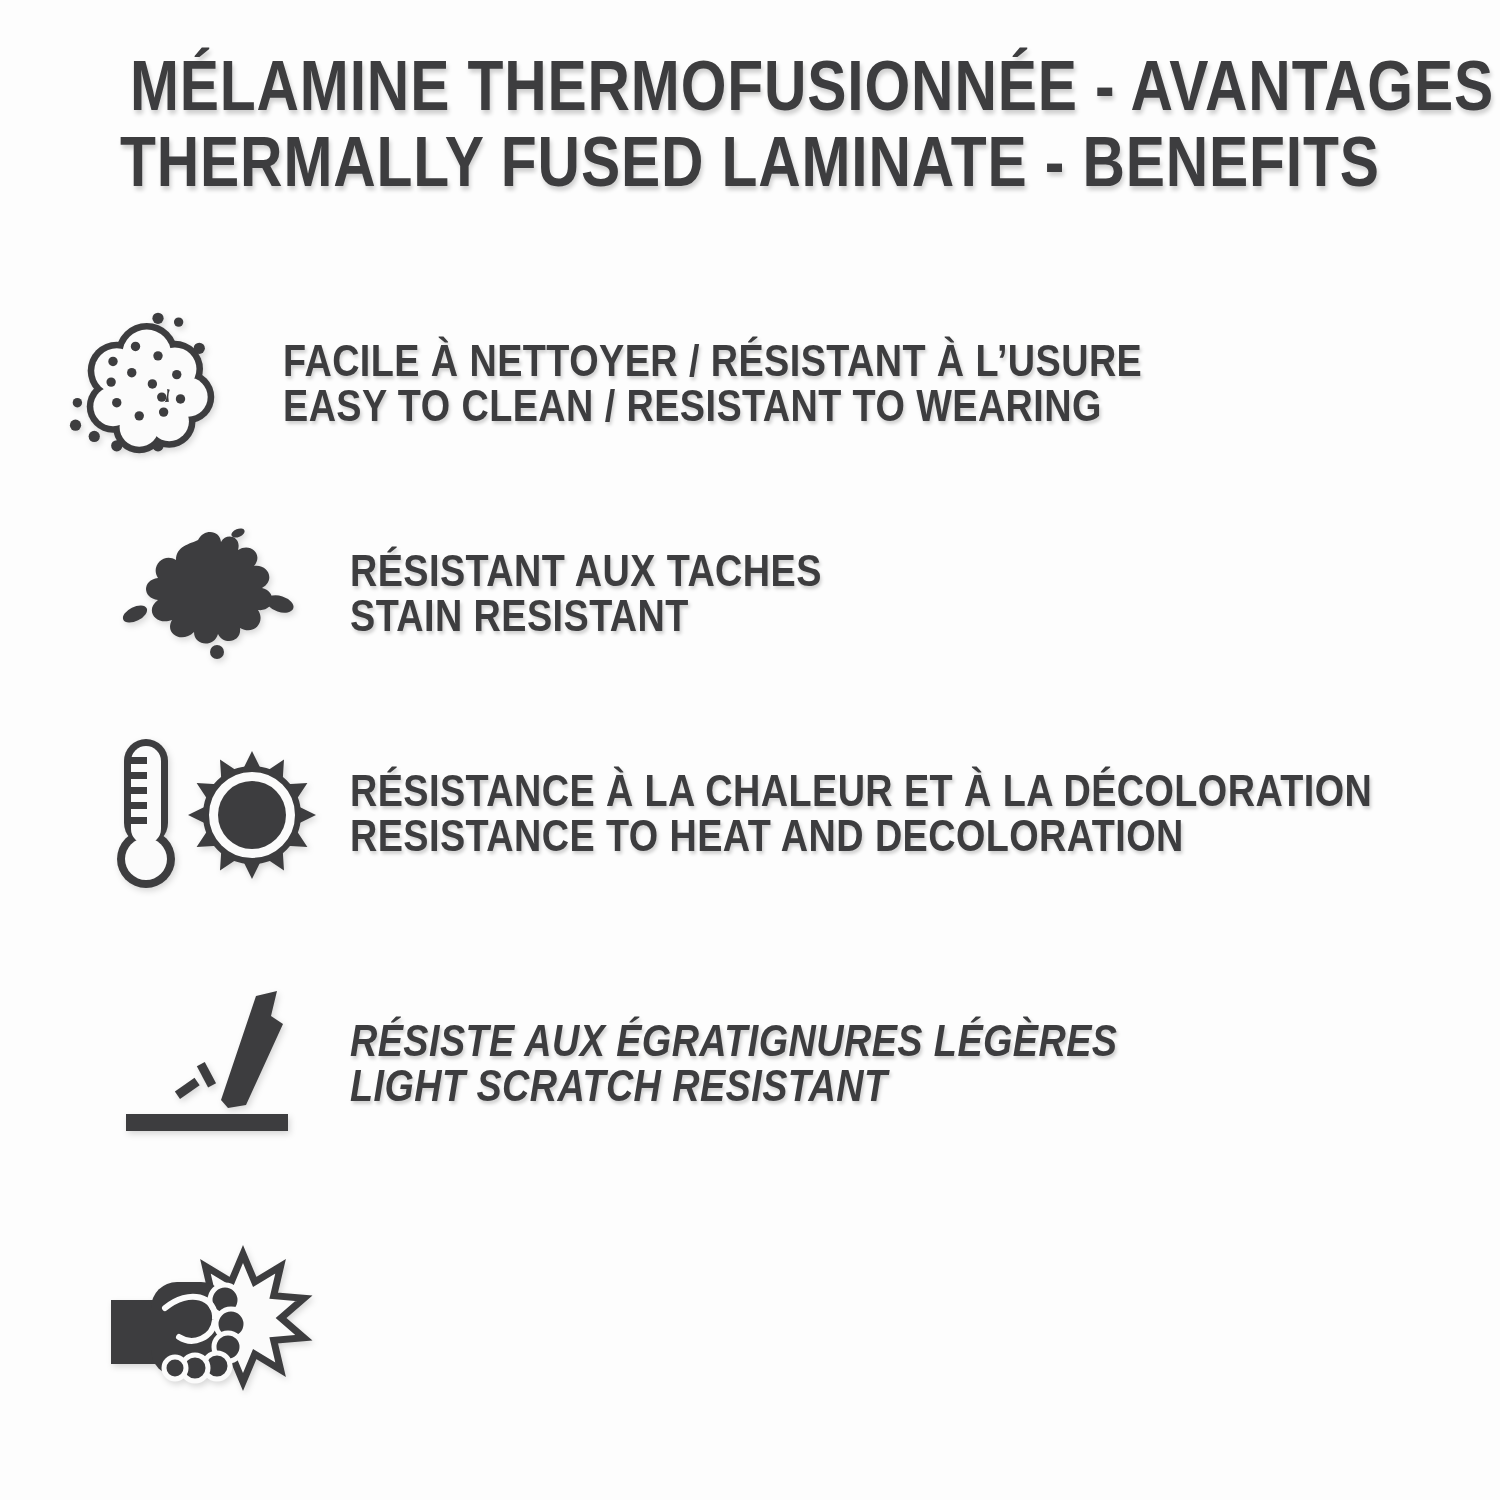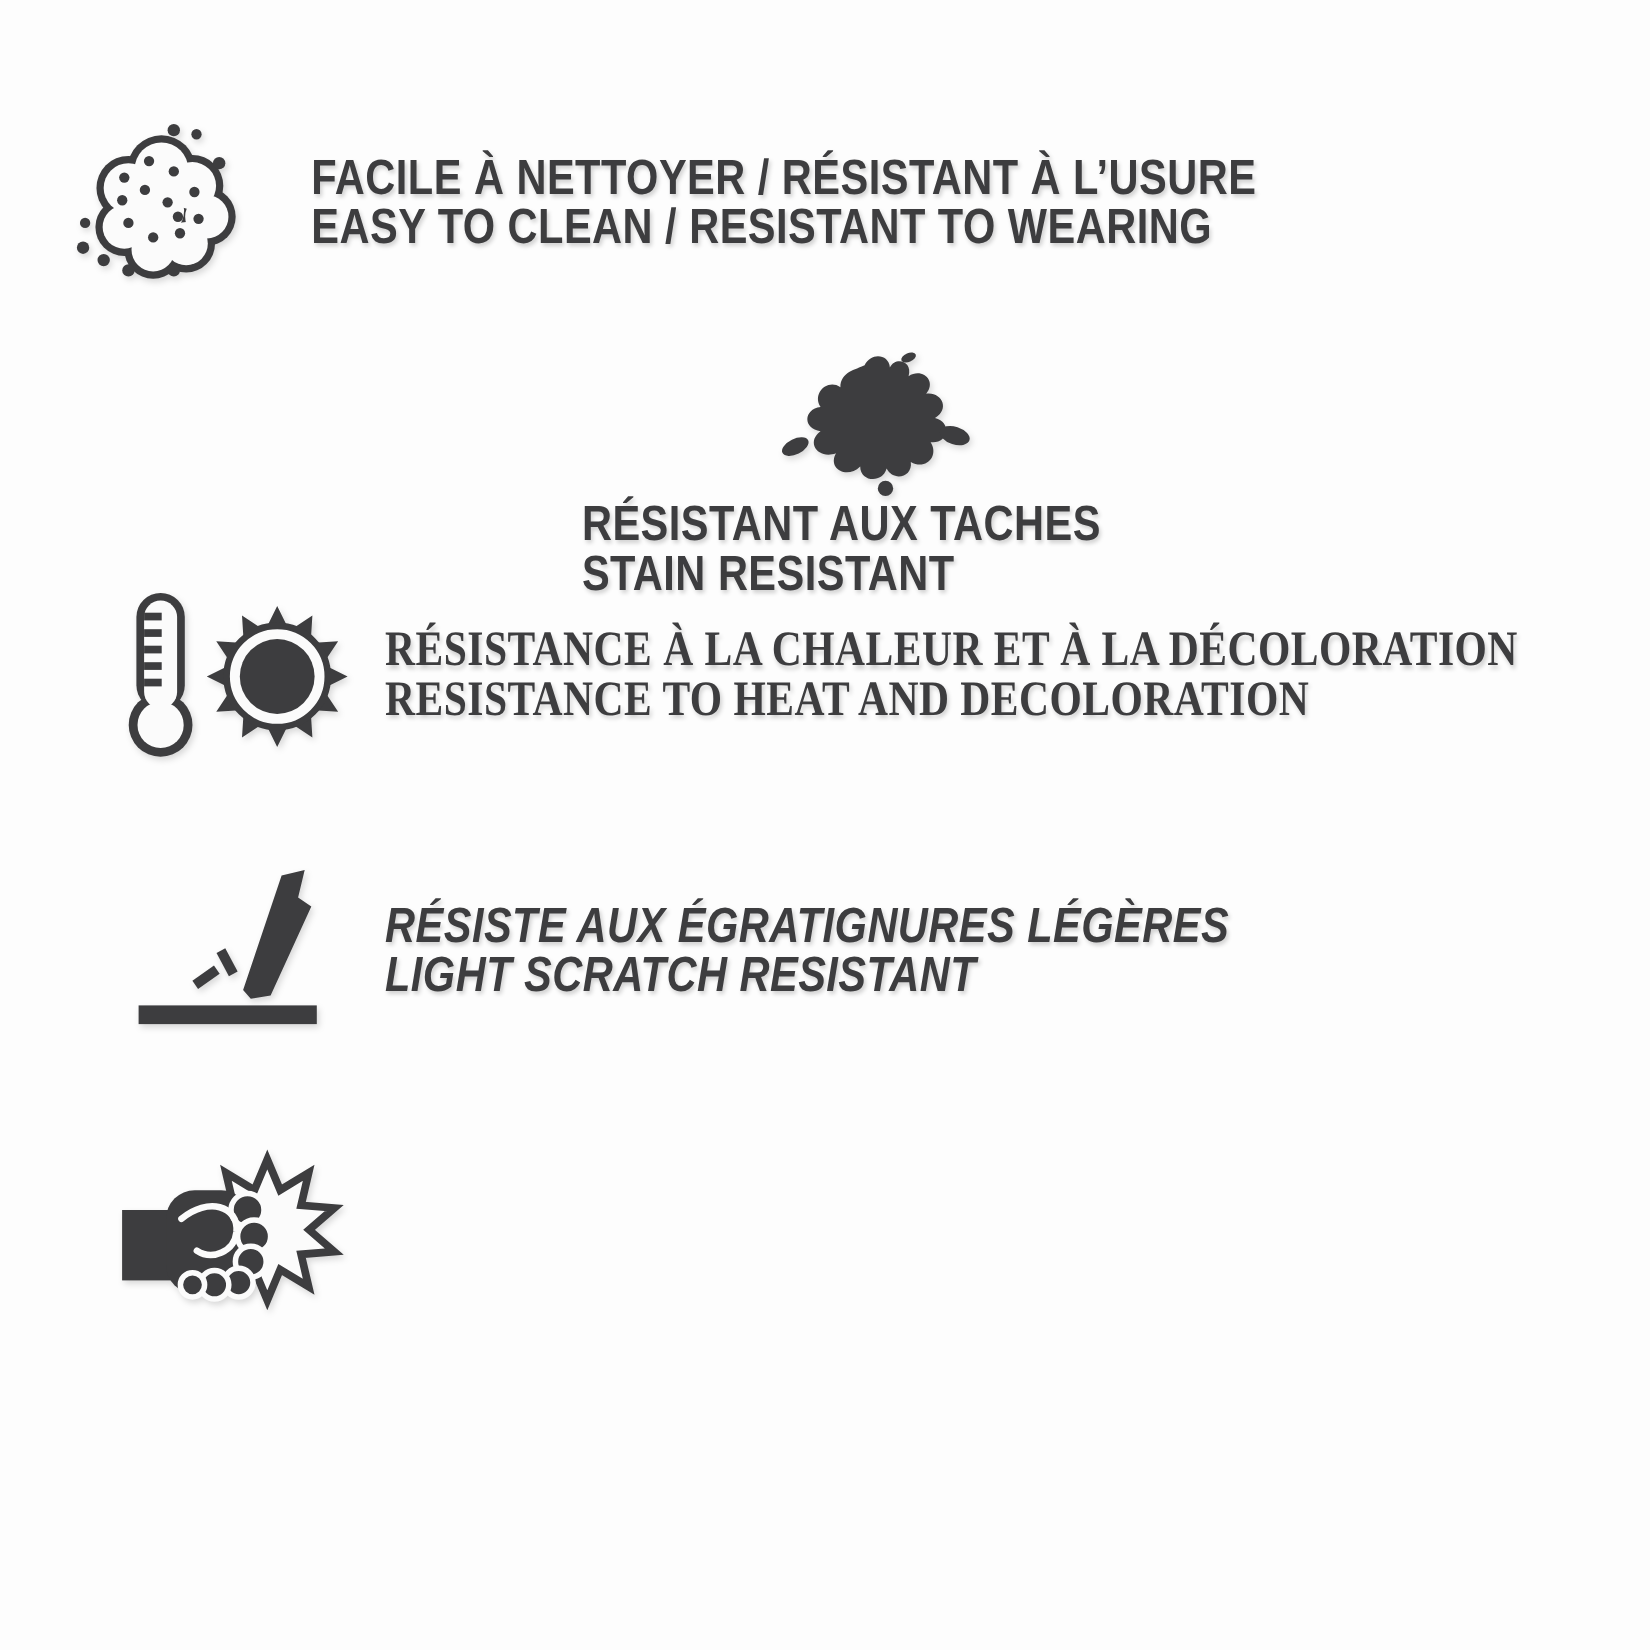--- a/index.html
+++ b/index.html
@@ -23,22 +23,22 @@
   }
   .title .cond{display:inline-block;transform:scaleX(0.84);transform-origin:50% 50%;white-space:nowrap;}
   
   .rows{margin-top:108px;}
   .row{
     display:flex;align-items:center;
     padding-left:95px;
     height:150px;
   }
   .row-1{margin-bottom:60px;padding-left:28px;}
-  .row-2{margin-bottom:70px;flex-direction:column;}
-  .row-3{margin-bottom:100px;font-family:Liberation Serif, serif;}
+  .row-2{margin-bottom:70px;}
+  .row-3{margin-bottom:100px;}
   .row-4{margin-bottom:105px;font-style:italic;}
   .icon-box{
     width:230px;min-width:230px;height:150px;
     display:flex;align-items:center;justify-content:center;
     filter:drop-shadow(2px 3px 3px rgba(0,0,0,0.15));
   }
   .txt{
     margin-left:25px;
     font-weight:700;
     font-size:45px;
@@ -50,20 +50,24 @@
   .txt .cond{display:inline-block;transform:scaleX(0.84);transform-origin:0 50%;white-space:nowrap;}
   svg{display:block;}
   .dk{fill:#3d3d3f;}
   .lt{fill:#fbfbfb;}
 </style>
 </head>
 <body>
 
 <div class="poster">
 
+  <div class="title">
+    <span class="cond">MÉLAMINE THERMOFUSIONNÉE - AVANTAGES</span><br>
+    <span class="cond">THERMALLY FUSED LAMINATE - BENEFITS</span>
+  </div>
 
   <div class="rows">
 
     <div class="row row-1">
       <div class="icon-box">
         <svg width="150" height="150" viewBox="0 0 160 150">
 
           <g class="dk">
             <circle cx="52" cy="62" r="31"></circle>
               <circle cx="84" cy="44" r="33"></circle>

